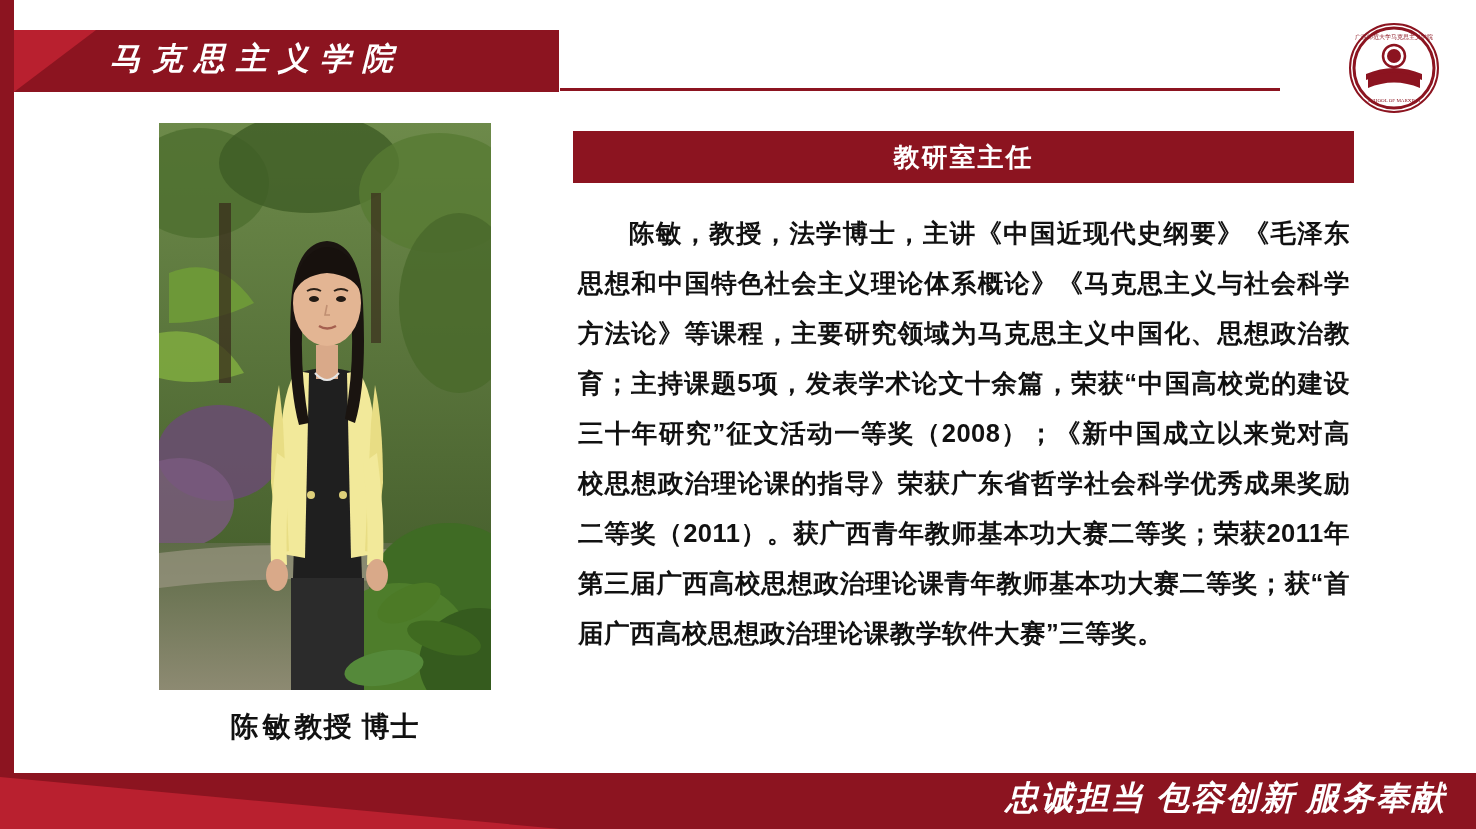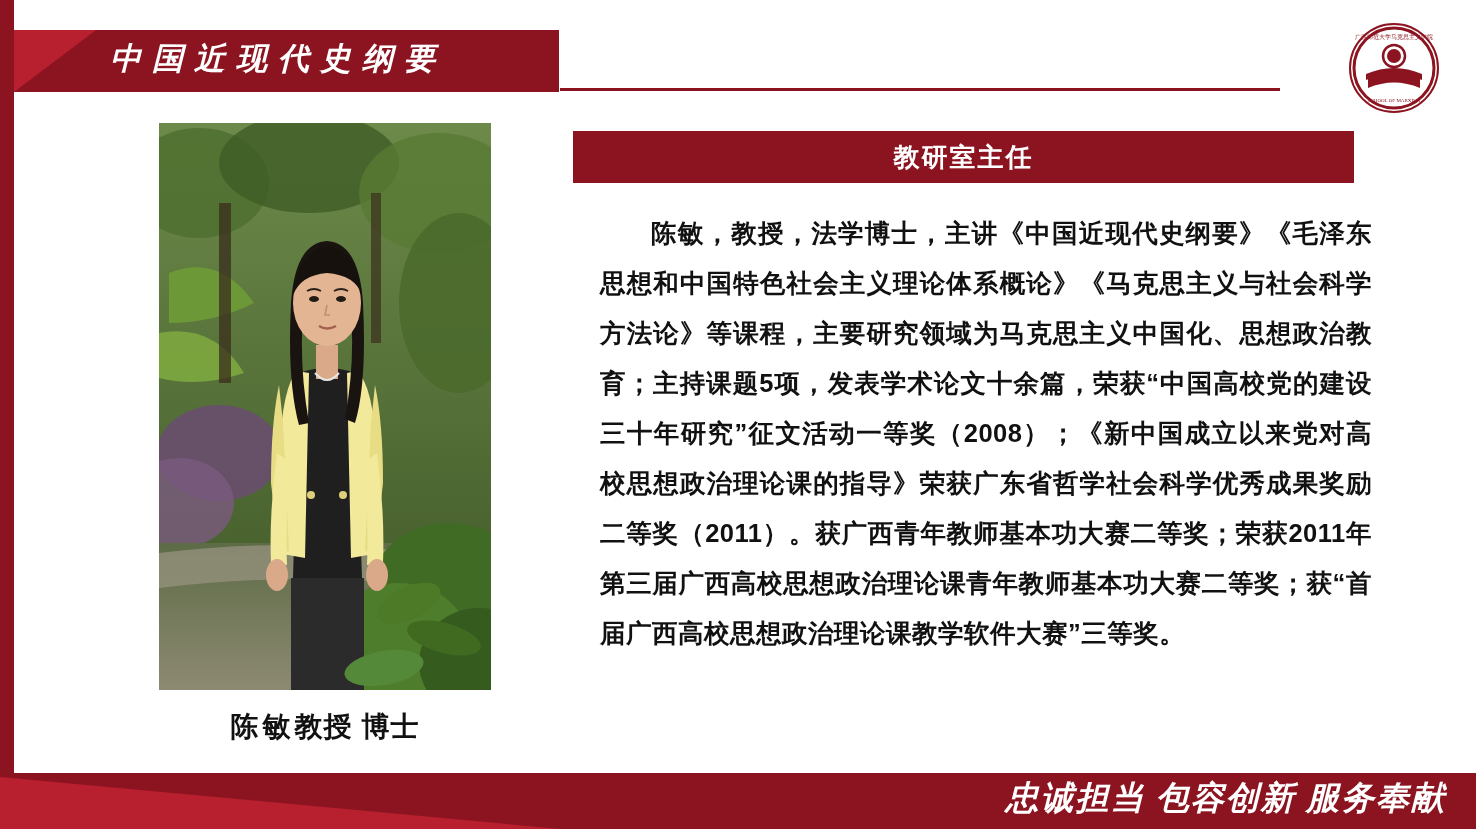--- a/index.html
+++ b/index.html
@@ -112,21 +112,21 @@
     color: #ffffff;
     font-size: 26px;
     font-weight: bold;
     letter-spacing: 2px;
     display: flex;
     align-items: center;
     justify-content: center;
   }
   .body-text {
     position: absolute;
-    left: 600px;
+    left: 578px;
     top: 208px;
     width: 772px;
     font-size: 25.5px;
     font-weight: bold;
     color: #111111;
     line-height: 50px;
     text-align: justify;
     text-justify: inter-ideograph;
     text-indent: 2em;
     letter-spacing: 0.5px;
@@ -171,21 +171,21 @@
   }
 </style>
 </head>
 <body>
 
 <div class="slide">
 
   <div class="left-bar"></div>
 
   <div class="header-band"></div>
-  <div class="header-title">中国近现代史纲要</div>
+  <div class="header-title">马克思主义学院</div>
   <div class="header-rule"></div>
 
   <div class="logo">
     <svg width="92" height="92" viewBox="0 0 92 92">
       <circle cx="46" cy="46" r="44" fill="#ffffff" stroke="#8c1420" stroke-width="2"></circle>
       <circle cx="46" cy="46" r="40" fill="none" stroke="#8c1420" stroke-width="3"></circle>
       <path d="M18 52 Q46 40 74 52 L74 58 Q46 46 18 58 Z" fill="#8c1420"></path>
       <path d="M20 56 Q46 45 72 56 L72 66 Q46 55 20 66 Z" fill="#8c1420"></path>
       <circle cx="46" cy="34" r="11" fill="none" stroke="#8c1420" stroke-width="2.5"></circle>
       <circle cx="46" cy="34" r="7" fill="#8c1420"></circle>

